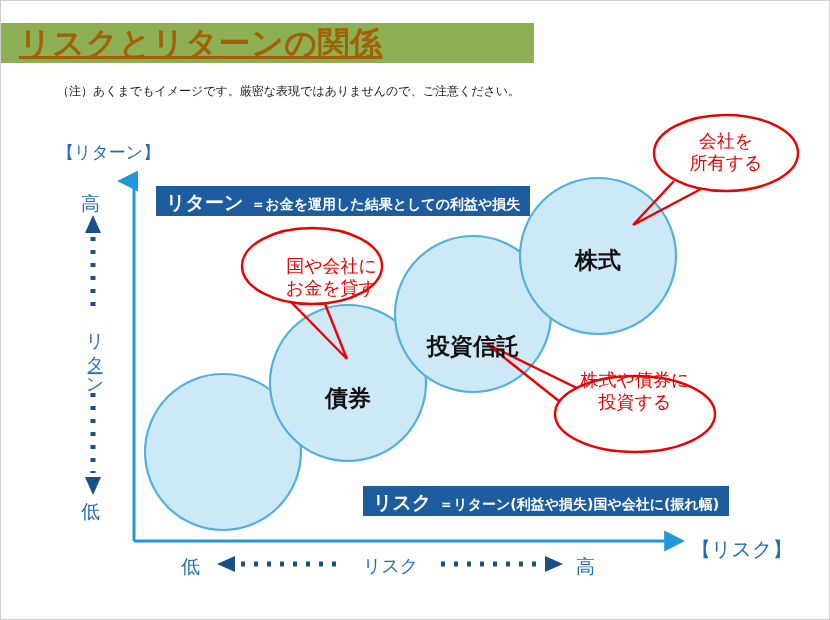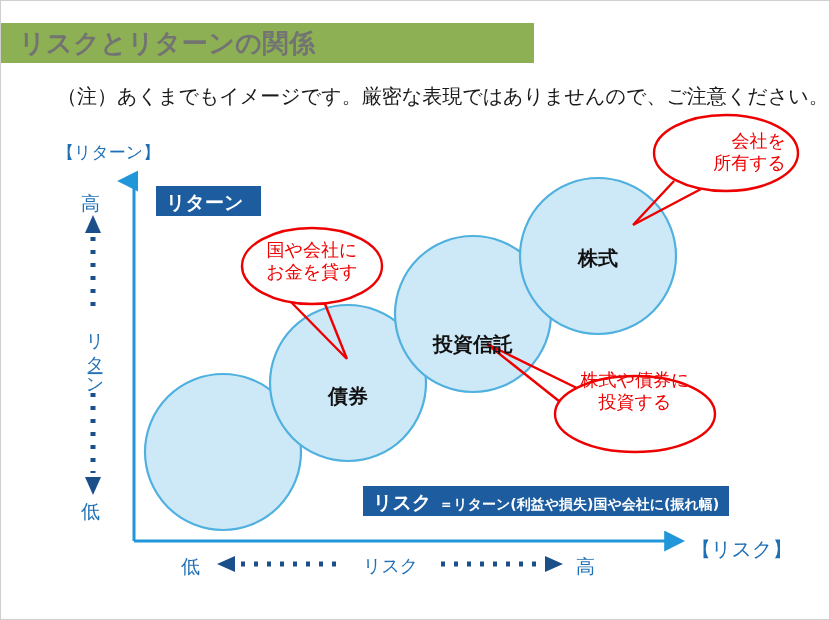--- a/index.html
+++ b/index.html
@@ -26,34 +26,35 @@
     left: 0;
     top: 22px;
     width: 533px;
     height: 40px;
     background: #8cb053;
   }
   #title-text {
     position: absolute;
     left: 18px;
     top: 24px;
-    font-size: 26px;
-    font-weight: bold;
-    color: #737373;
+    font-size: 32px;
+    font-weight: bold;
+    color: #a16207;
     letter-spacing: 0.5px;
     line-height: 36px;
     white-space: nowrap;
+    text-decoration: underline;
   }
 
   
   #note-text {
     position: absolute;
     left: 56px;
     top: 82px;
-    font-size: 20px;
+    font-size: 12px;
     color: #1a1a1a;
     white-space: nowrap;
   }
 
   
   #graphics {
     position: absolute;
     left: 0;
     top: 0;
     width: 830px;
@@ -138,21 +139,21 @@
   }
   #risk-banner {
     left: 362px;
     top: 485px;
     height: 30px;
   }
 
   
   .circle-label {
     position: absolute;
-    font-size: 20px;
+    font-size: 23px;
     font-weight: bold;
     color: #111111;
     text-align: center;
     white-space: pre-line;
     line-height: 1.15;
   }
 
   
   .callout-text {
     position: absolute;
@@ -231,31 +232,32 @@
   <div class="axis-cap" id="y-mid-label">リターン</div>
   <div class="axis-cap" id="y-low-label">低</div>
 
   <div class="axis-cap" id="x-axis-caption">【リスク】</div>
   <div class="axis-cap" id="x-low-label">低</div>
   <div class="axis-cap" id="x-mid-label">リスク</div>
   <div class="axis-cap" id="x-high-label">高</div>
 
   <div class="definition-banner" id="return-banner">
     <span class="term">リターン</span>
+    <span class="desc">＝お金を運用した結果としての利益や損失</span>
   </div>
 
   <div class="definition-banner" id="risk-banner">
     <span class="term">リスク</span>
     <span class="desc">＝リターン(利益や損失)国や会社に(振れ幅)</span>
   </div>
 
   <div class="circle-label" style="left:307px; top:384px; width:80px;">債券</div>
   <div class="circle-label" style="left:412px; top:303px; width:120px;margin-top:29px;">投資信託</div>
   <div class="circle-label" style="left:557px; top:246px; width:80px;">株式</div>
 
-  <div class="callout-text" style="left:665px; top:129px; width:120px;text-align:right;">会社を
+  <div class="callout-text" style="left:665px; top:129px; width:120px;">会社を
 所有する</div>
-  <div class="callout-text" style="left:246px; top:238px; width:130px;">国や会社に
+  <div class="callout-text" style="left:246px; top:254px; width:130px;text-align:right;">国や会社に
 お金を貸す</div>
   <div class="callout-text" style="left:559px; top:368px; width:150px;">株式や債券に
 投資する</div>
 
 </div>
 
 </body></html>

